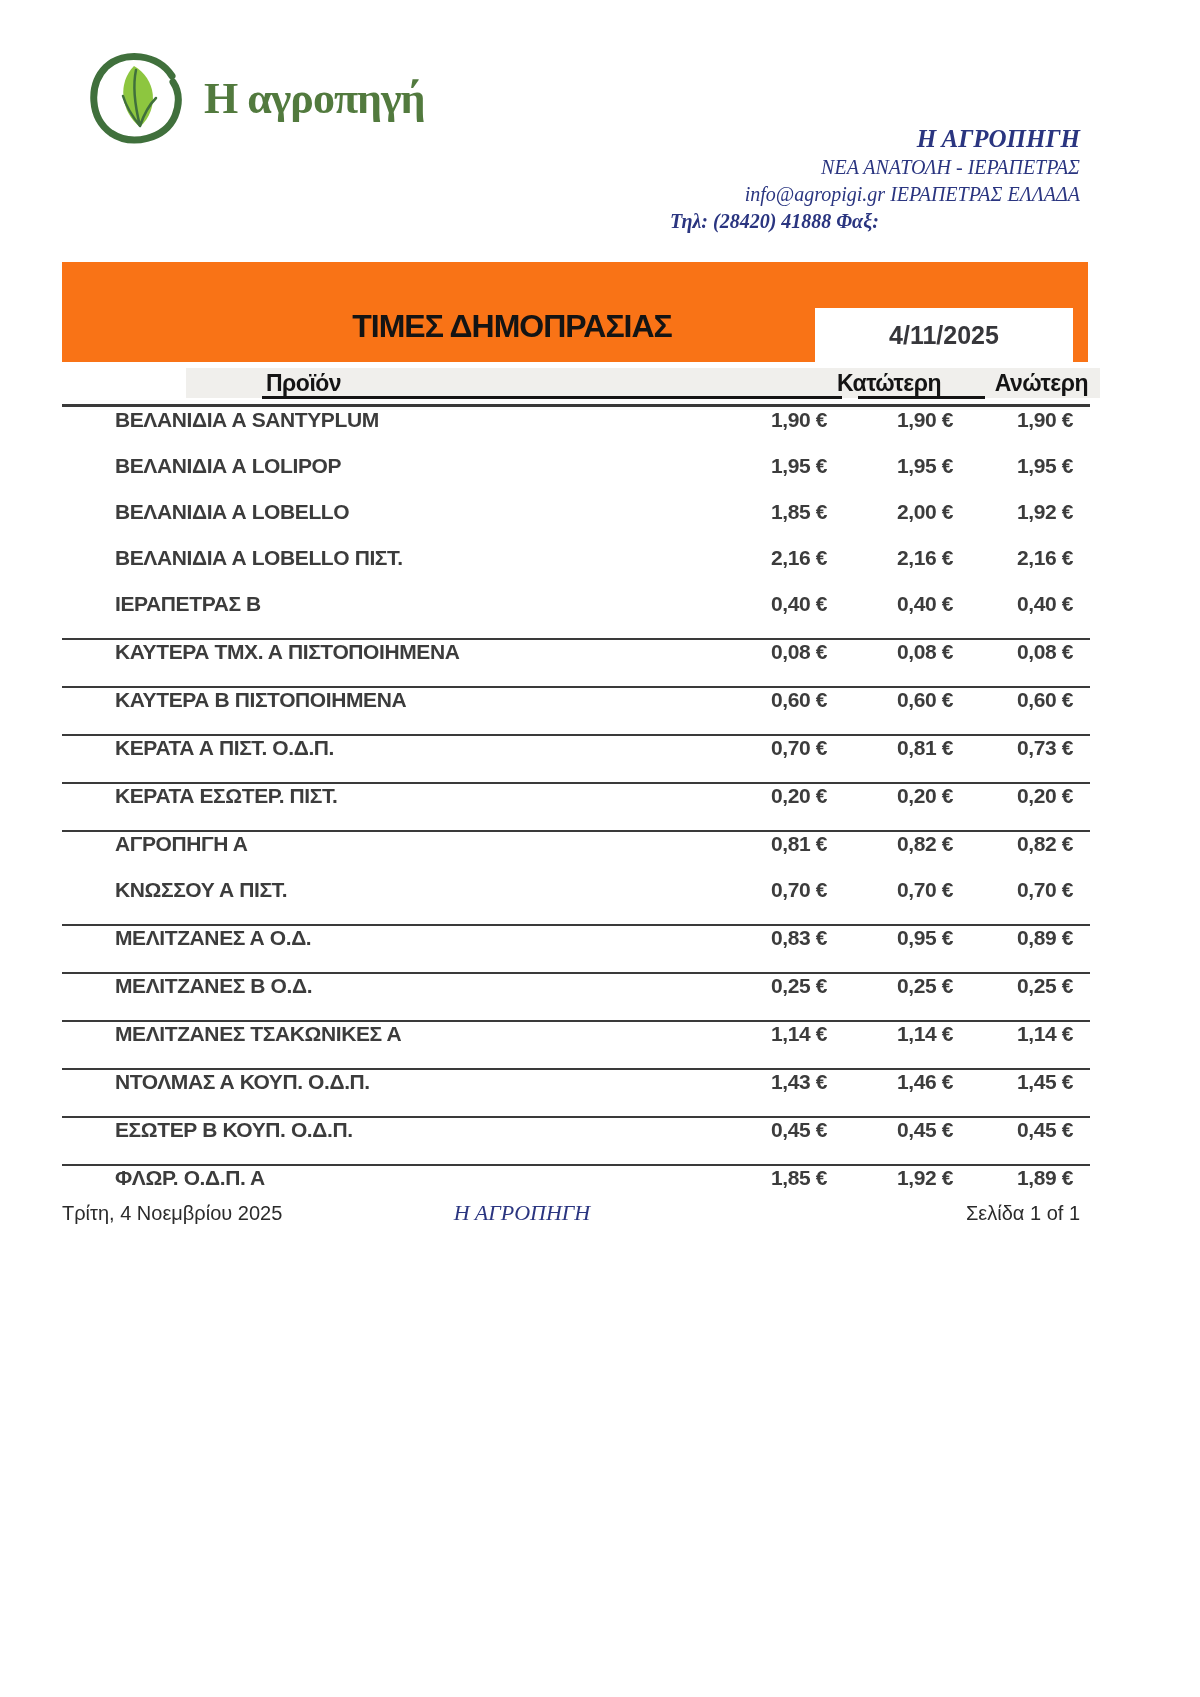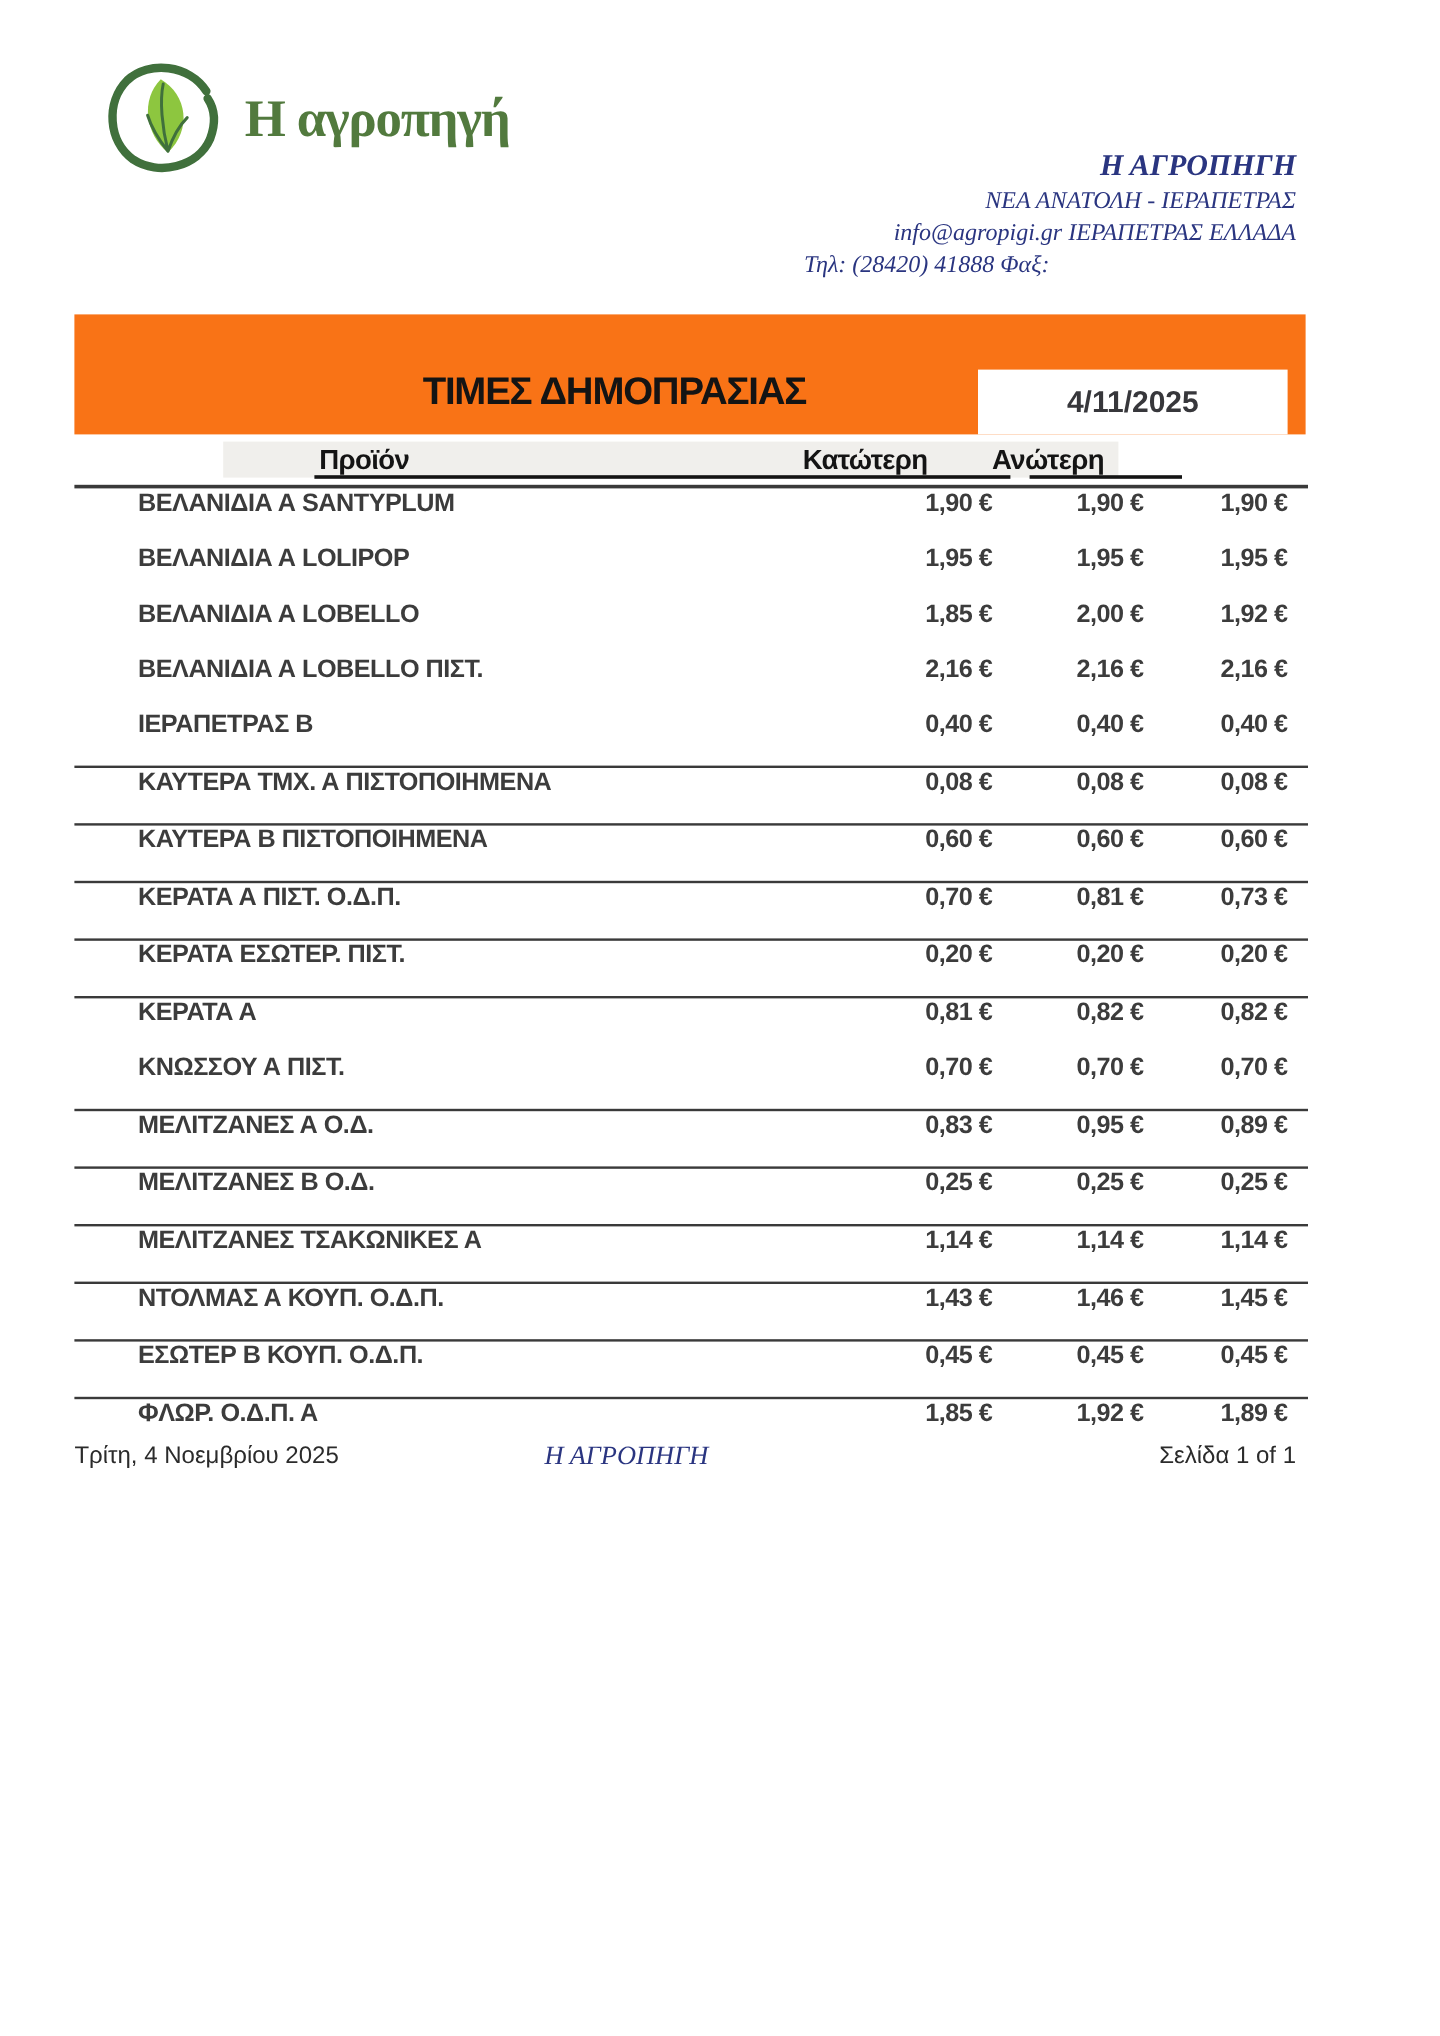--- a/index.html
+++ b/index.html
@@ -14,34 +14,34 @@
     font-family:"Liberation Serif",serif;font-weight:bold;
     font-size:44px;color:#527a3e;letter-spacing:-1px;white-space:nowrap;
   }
   
   .letterhead{
     position:absolute;right:120px;top:124px;width:470px;text-align:right;
     font-family:"Liberation Serif",serif;font-style:italic;color:#2a3580;
     line-height:27px;font-size:20px;
   }
   .letterhead .company{font-weight:bold;font-size:25px;line-height:30px;}
-  .letterhead .phone{text-align:left;padding-left:60px;}
+  .letterhead .phone{text-align:left;padding-left:60px;font-weight:bold;}
   
   .title-bar{position:absolute;left:62px;top:262px;width:1026px;height:100px;background:#f97316;}
   .doc-title{
     position:absolute;left:230px;top:46px;width:440px;text-align:center;
     font-size:32px;font-weight:bold;color:#141414;letter-spacing:-1px;white-space:nowrap;
   }
   .date-box{
     position:absolute;left:753px;top:46px;width:258px;height:54px;background:#ffffff;
     display:flex;align-items:center;justify-content:center;
     font-size:25px;font-weight:bold;color:#37373b;
   }
   
-  .col-head-band{position:absolute;left:186px;top:368px;width:746px;height:30px;background:#f0efec;}
+  .col-head-band{position:absolute;left:186px;top:368px;width:914px;height:30px;background:#f0efec;}
   .col-head-band .h{position:absolute;top:2px;font-size:23px;font-weight:bold;color:#141414;letter-spacing:-0.5px;}
   .h-product{left:80px;}
   .h-min{right:159px;}
   .h-max{right:12px;}
   .underline{position:absolute;top:396px;height:3px;background:#141414;}
   .ul-1{left:262px;width:580px;}
   .ul-2{left:858px;width:127px;}
   .heavy-line{position:absolute;left:62px;top:404px;width:1028px;height:3px;background:#3a3a3a;}
   
   .rows{position:absolute;left:62px;top:408px;width:1028px;}
@@ -153,21 +153,21 @@
         <span class="price p2">0,81 €</span>
         <span class="price p3">0,73 €</span>
       </div>
       <div class="row sep">
         <span class="prod">ΚΕΡΑΤΑ ΕΣΩΤΕΡ. ΠΙΣΤ.</span>
         <span class="price p1">0,20 €</span>
         <span class="price p2">0,20 €</span>
         <span class="price p3">0,20 €</span>
       </div>
       <div class="row sep">
-        <span class="prod">ΚΕΡΑΤΑ Α</span>
+        <span class="prod">ΑΓΡΟΠΗΓΗ Α</span>
         <span class="price p1">0,81 €</span>
         <span class="price p2">0,82 €</span>
         <span class="price p3">0,82 €</span>
       </div>
       <div class="row">
         <span class="prod">ΚΝΩΣΣΟΥ Α ΠΙΣΤ.</span>
         <span class="price p1">0,70 €</span>
         <span class="price p2">0,70 €</span>
         <span class="price p3">0,70 €</span>
       </div>

